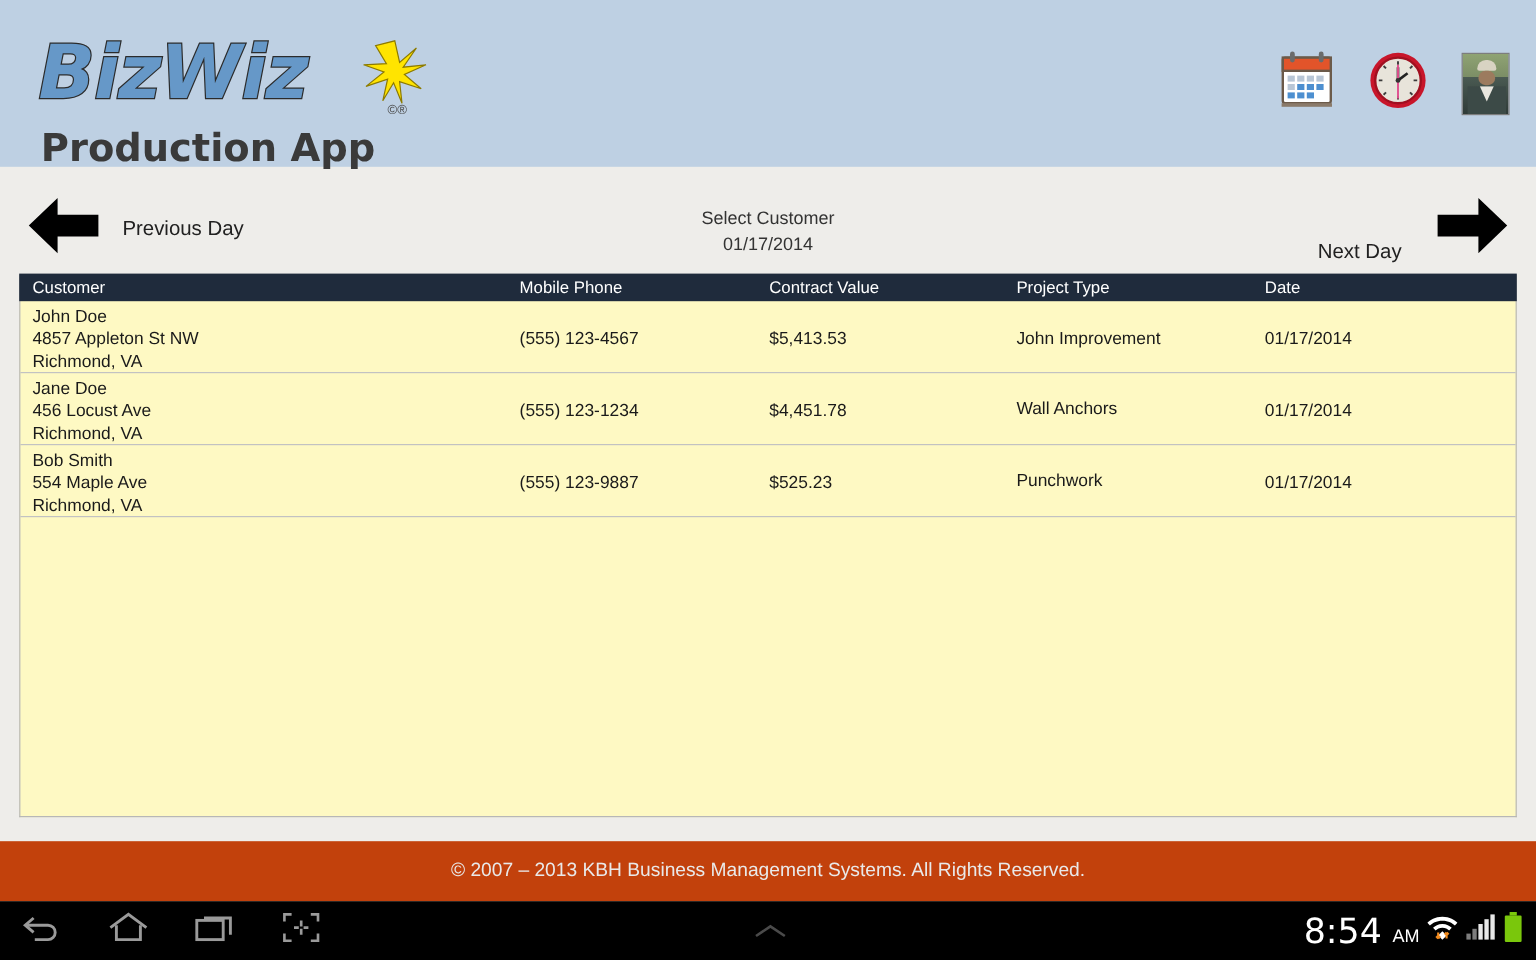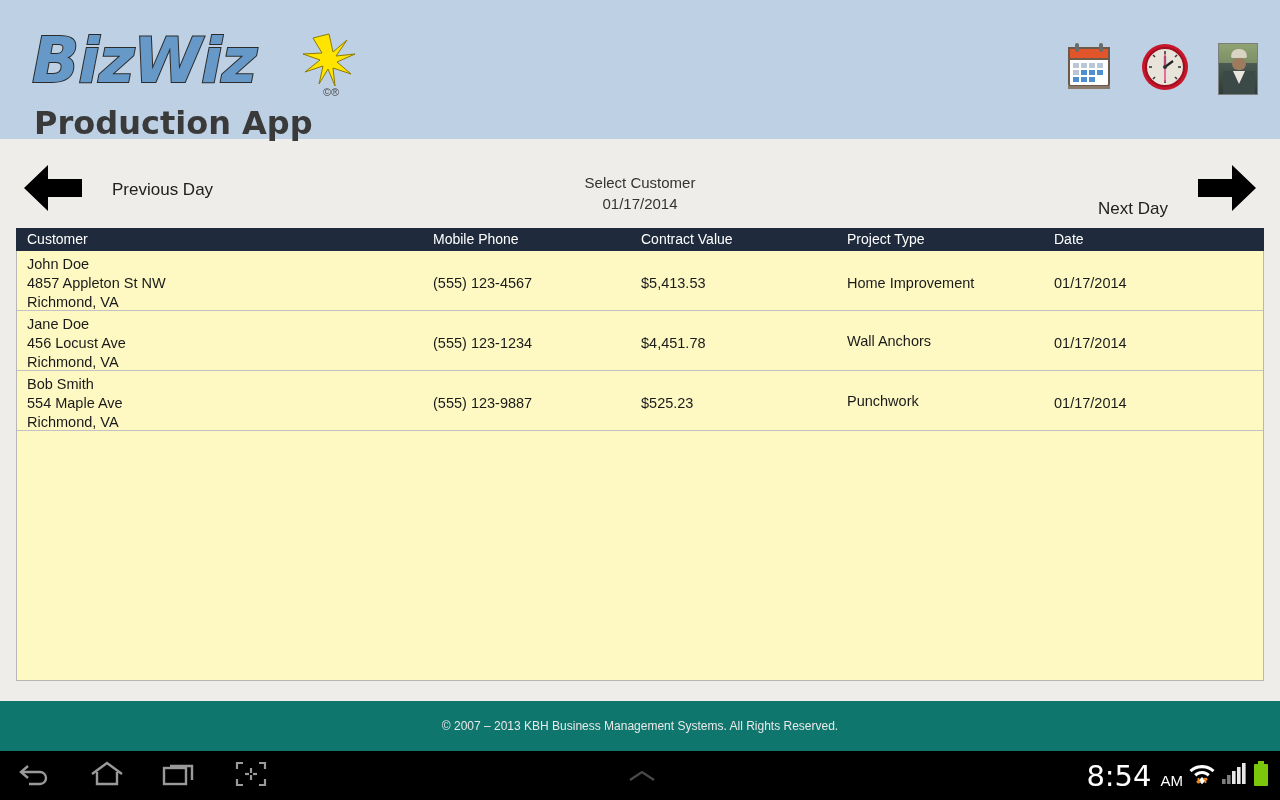--- a/index.html
+++ b/index.html
@@ -75,21 +75,21 @@
     clip-path: polygon(0 0, 100% 0, 50% 100%);
   }
 
   
   .daynav {
     position: absolute; left: 0; top: 139px;
     width: 1280px; height: 90px;
   }
   .prev-day {
     position: absolute; left: 22px; top: 22px;
-    display: flex; align-items: center; gap: 28px;
+    display: flex; align-items: center; gap: 18px;
     cursor: pointer;
   }
   .next-day {
     position: absolute; right: 22px; top: 22px;
     display: flex; align-items: flex-end; gap: 28px;
     cursor: pointer;
   }
   .nav-label { font-size: 17px; color: #212121; }
   .center-title {
     position: absolute; left: 0; right: 0; top: 33px;
@@ -125,23 +125,23 @@
   .cell-phone { left: 416px; top: 24px; }
   .cell-value { left: 624px; top: 24px; }
   .cell-project { left: 830px; top: 22px; }
   .cell-date { left: 1037px; top: 24px; }
   .row:nth-child(1) .cell-project { top: 24px; }
 
   
   .footer {
     position: absolute; left: 0; top: 701px;
     width: 1280px; height: 50px;
-    background: #0f766e;
+    background: #c2410c;
     color: #e9e9e9;
-    font-size: 12px;
+    font-size: 16px;
     display: flex; align-items: center; justify-content: center;
   }
 
   
   .sysbar {
     position: absolute; left: 0; top: 751px;
     width: 1280px; height: 49px;
     background: #000000;
   }
   .sys-left {
@@ -263,21 +263,21 @@
 
     <div class="tbody">
       <div class="row">
         <div class="cell cell-customer">
           <div>John Doe</div>
           <div>4857 Appleton St NW</div>
           <div>Richmond, VA</div>
         </div>
         <div class="cell cell-phone">(555) 123-4567</div>
         <div class="cell cell-value">$5,413.53</div>
-        <div class="cell cell-project">Home Improvement</div>
+        <div class="cell cell-project">John Improvement</div>
         <div class="cell cell-date">01/17/2014</div>
       </div>
 
       <div class="row">
         <div class="cell cell-customer">
           <div>Jane Doe</div>
           <div>456 Locust Ave</div>
           <div>Richmond, VA</div>
         </div>
         <div class="cell cell-phone">(555) 123-1234</div>

